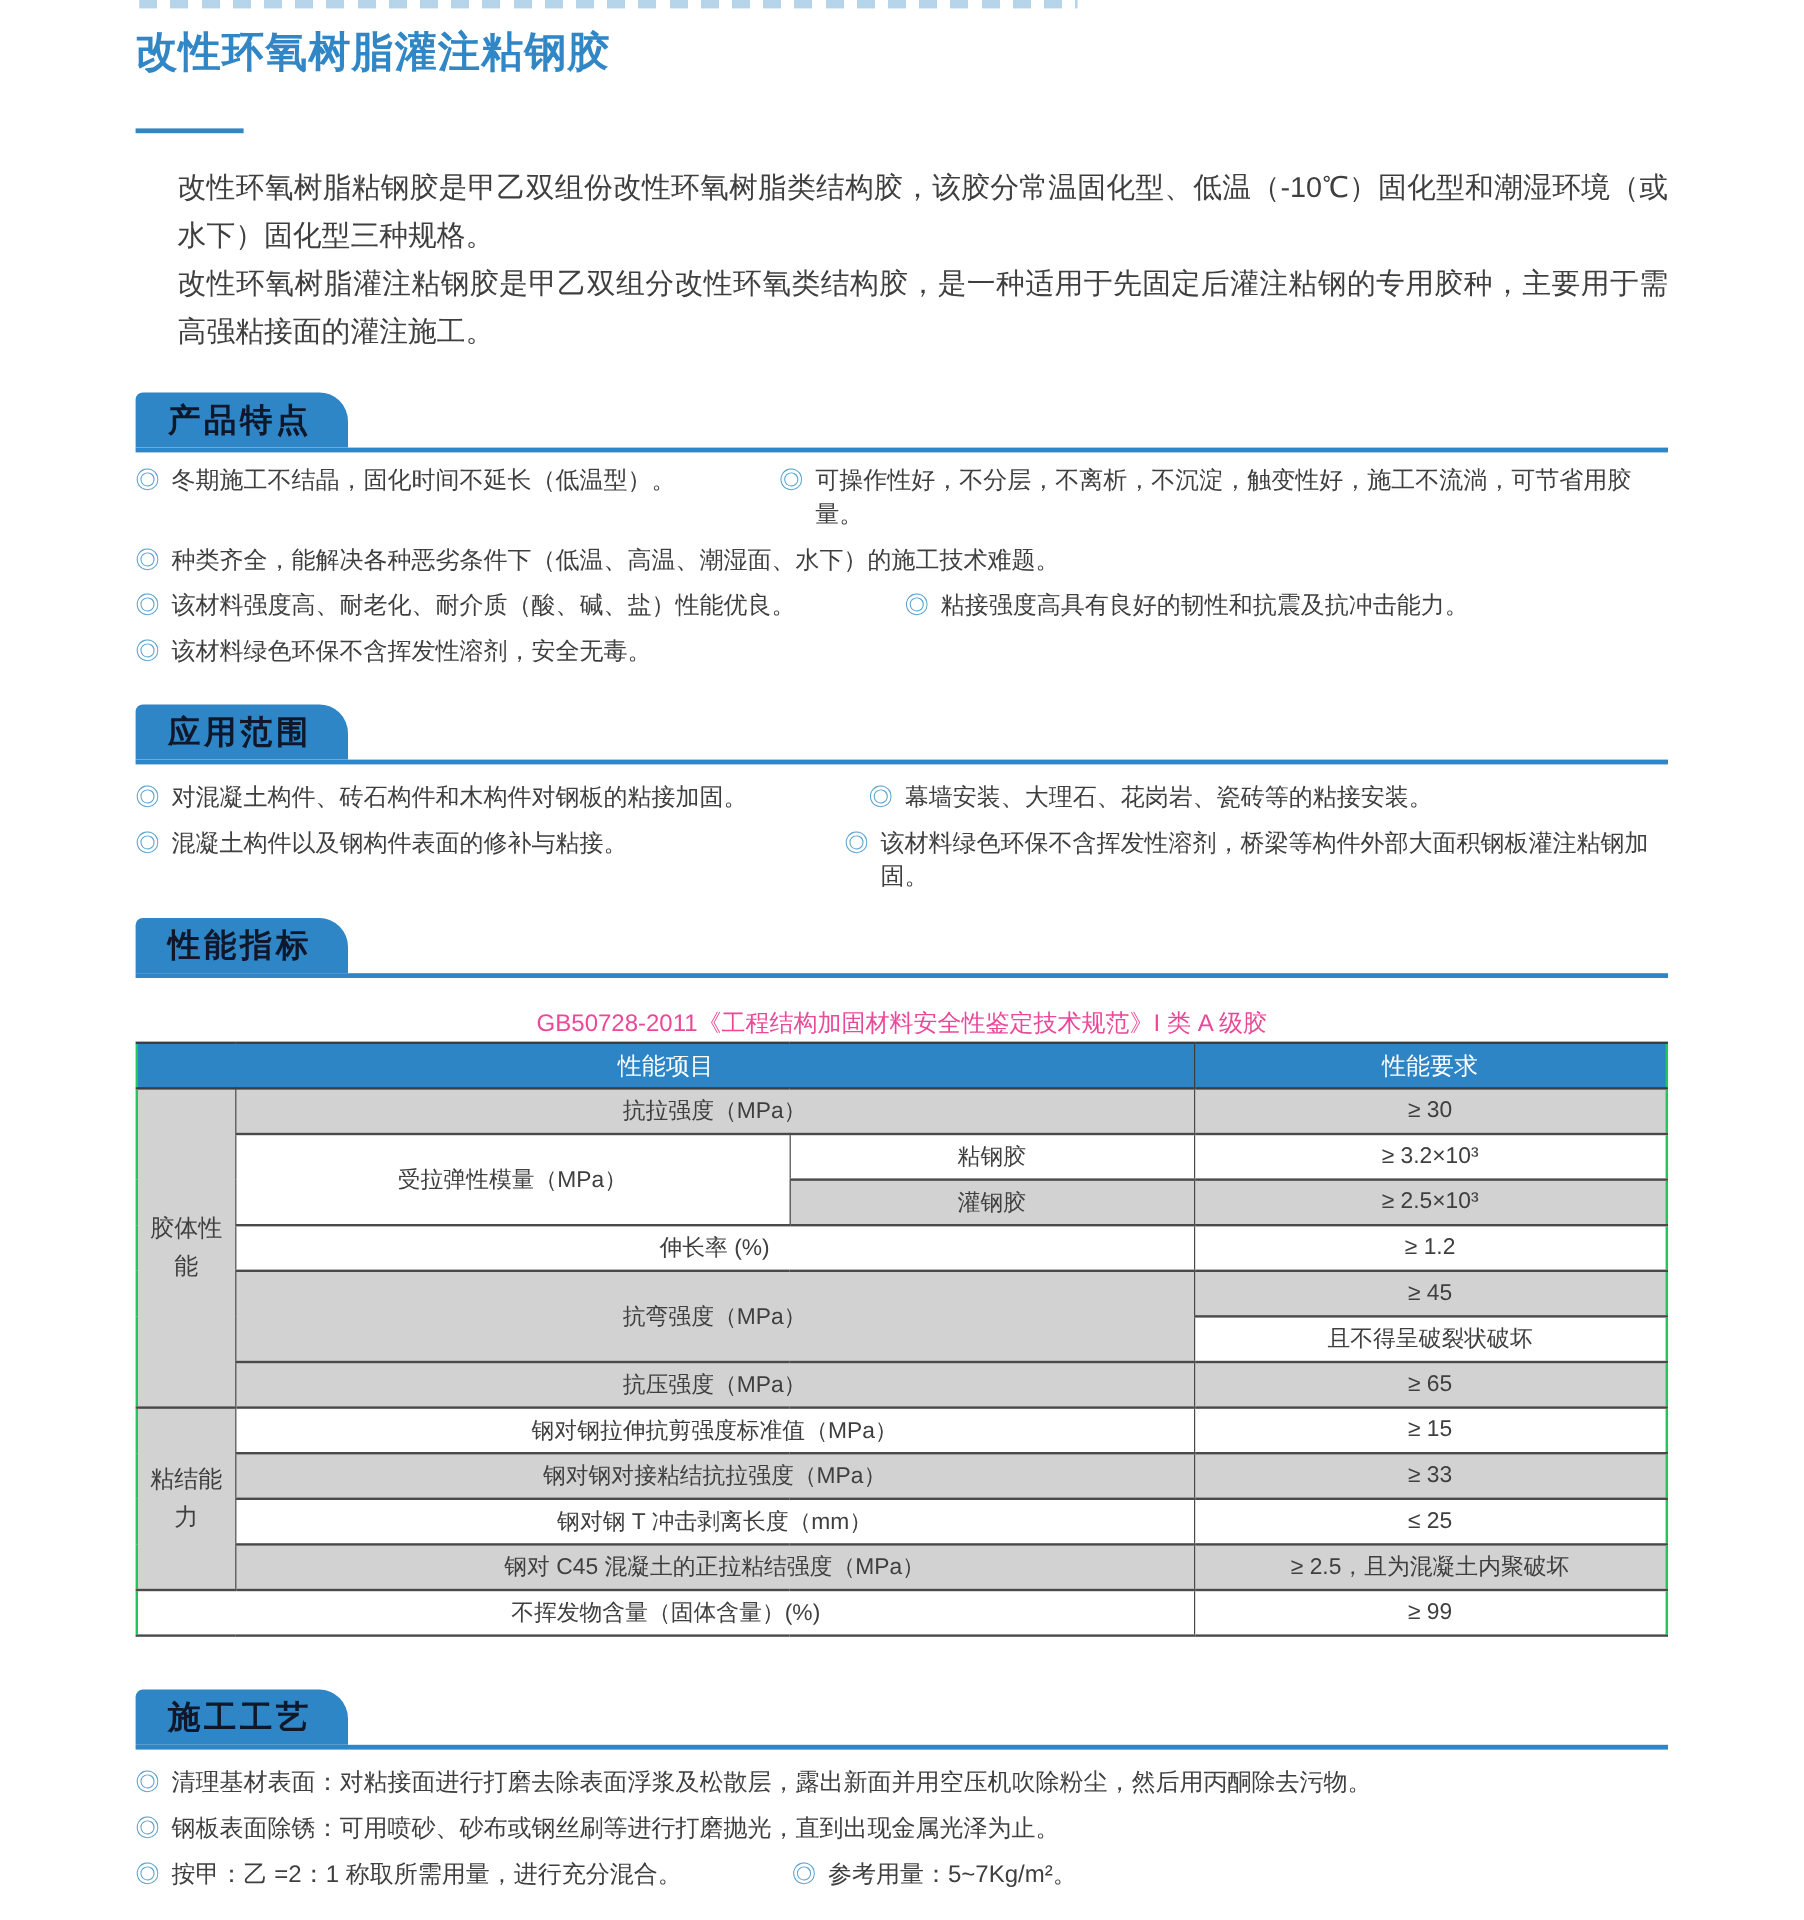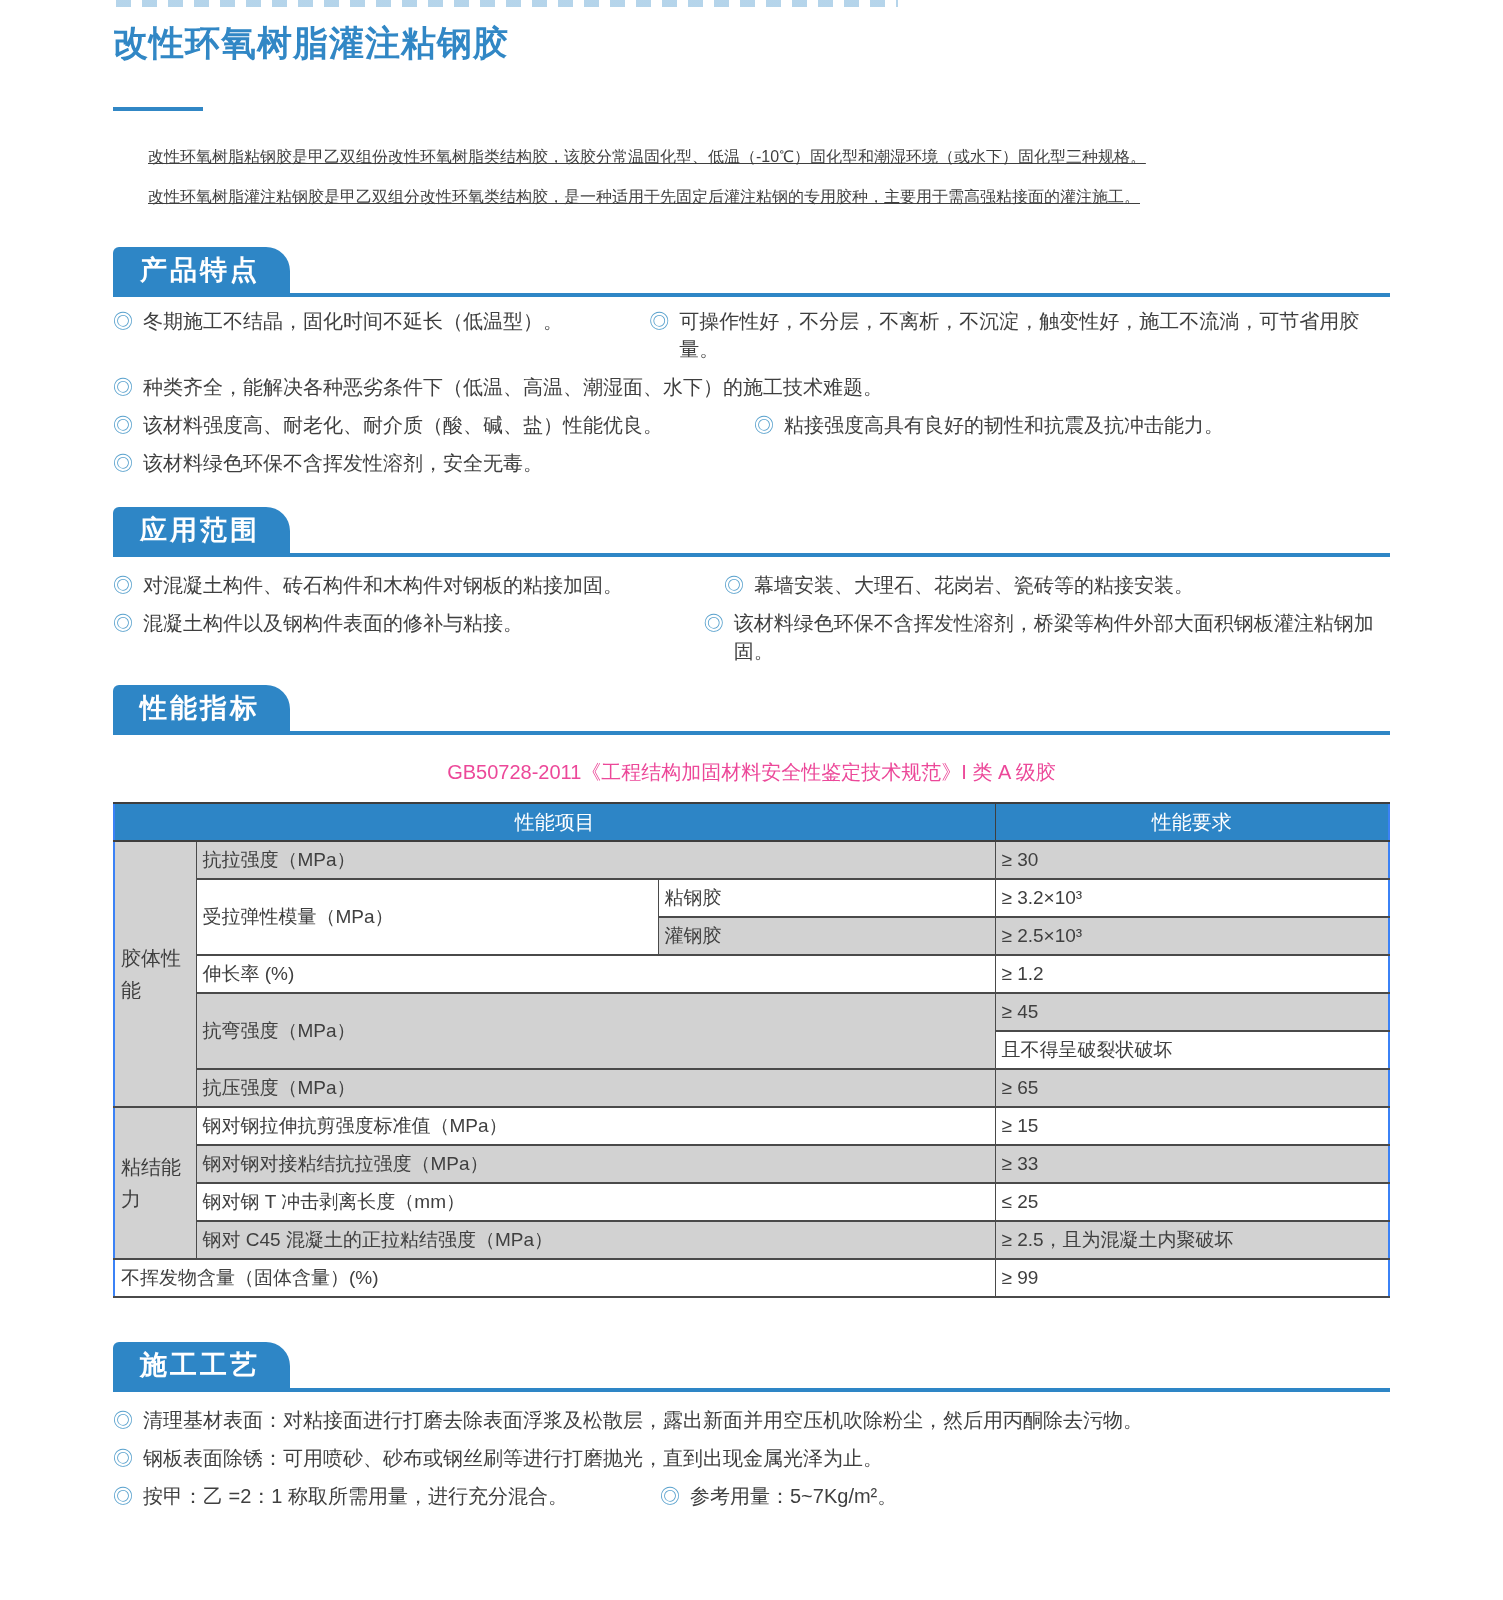--- a/index.html
+++ b/index.html
@@ -19,42 +19,42 @@
     background:repeating-linear-gradient(90deg,#a8cde7 0 15px,transparent 15px 26px);
     opacity:.85;
   }
 
   .doc-title{
     margin:20px 0 0 0;
     font-size:35px;font-weight:bold;color:#3187c5;letter-spacing:1px;
   }
   .title-dash{width:90px;height:4px;background:#3187c5;margin-top:40px;}
 
-  .intro{margin-top:26px;font-size:16px;line-height:40px;text-decoration:underline;}
+  .intro{margin-top:26px;font-size:24px;line-height:40px;}
   .intro p{margin:0;padding-left:35px;text-align:justify;}
 
   .sec-header{margin-top:30px;border-bottom:4px solid #2e86c6;line-height:0;}
   .sec-badge{
-    display:inline-block;background:#2e86c6;color:#ffffff;
+    display:inline-block;background:#2e86c6;color:#0f172a;
     font-size:27px;font-weight:bold;letter-spacing:3px;
     line-height:1;padding:10px 30px 9px 27px;
     border-radius:6px 24px 0 0;
   }
 
   .bullets{font-size:20px;}
   .brow{display:flex;margin-top:10px;line-height:28px;}
   .bitem{display:flex;align-items:flex-start;}
   .bmark{color:#58a1cd;margin-right:10px;flex:0 0 auto;}
 
   .spec-caption{text-align:center;font-size:20px;margin-top:24px;color:#ec4899;}
 
   table.spec{
-    border-collapse:collapse;width:100%;margin-top:16px;
-    font-size:19px;color:#3f3f3f;
-    border:2px solid #3b82f6;
+    border-collapse:collapse;width:100%;margin-top:2px;
+    font-size:19px;text-align:center;color:#3f3f3f;
+    border:2px solid #22c55e;
   }
   table.spec th,table.spec td{
     border:2px solid #4a4a4a;border-left-width:1px;border-right-width:1px;
     height:36px;padding:0 6px;font-weight:normal;
   }
   table.spec thead th{
     background:#2d85c6;color:#ffffff;font-size:20px;height:36px;
     border-color:#3e3e3e;
   }
   .gray{background:#d2d2d2;}

